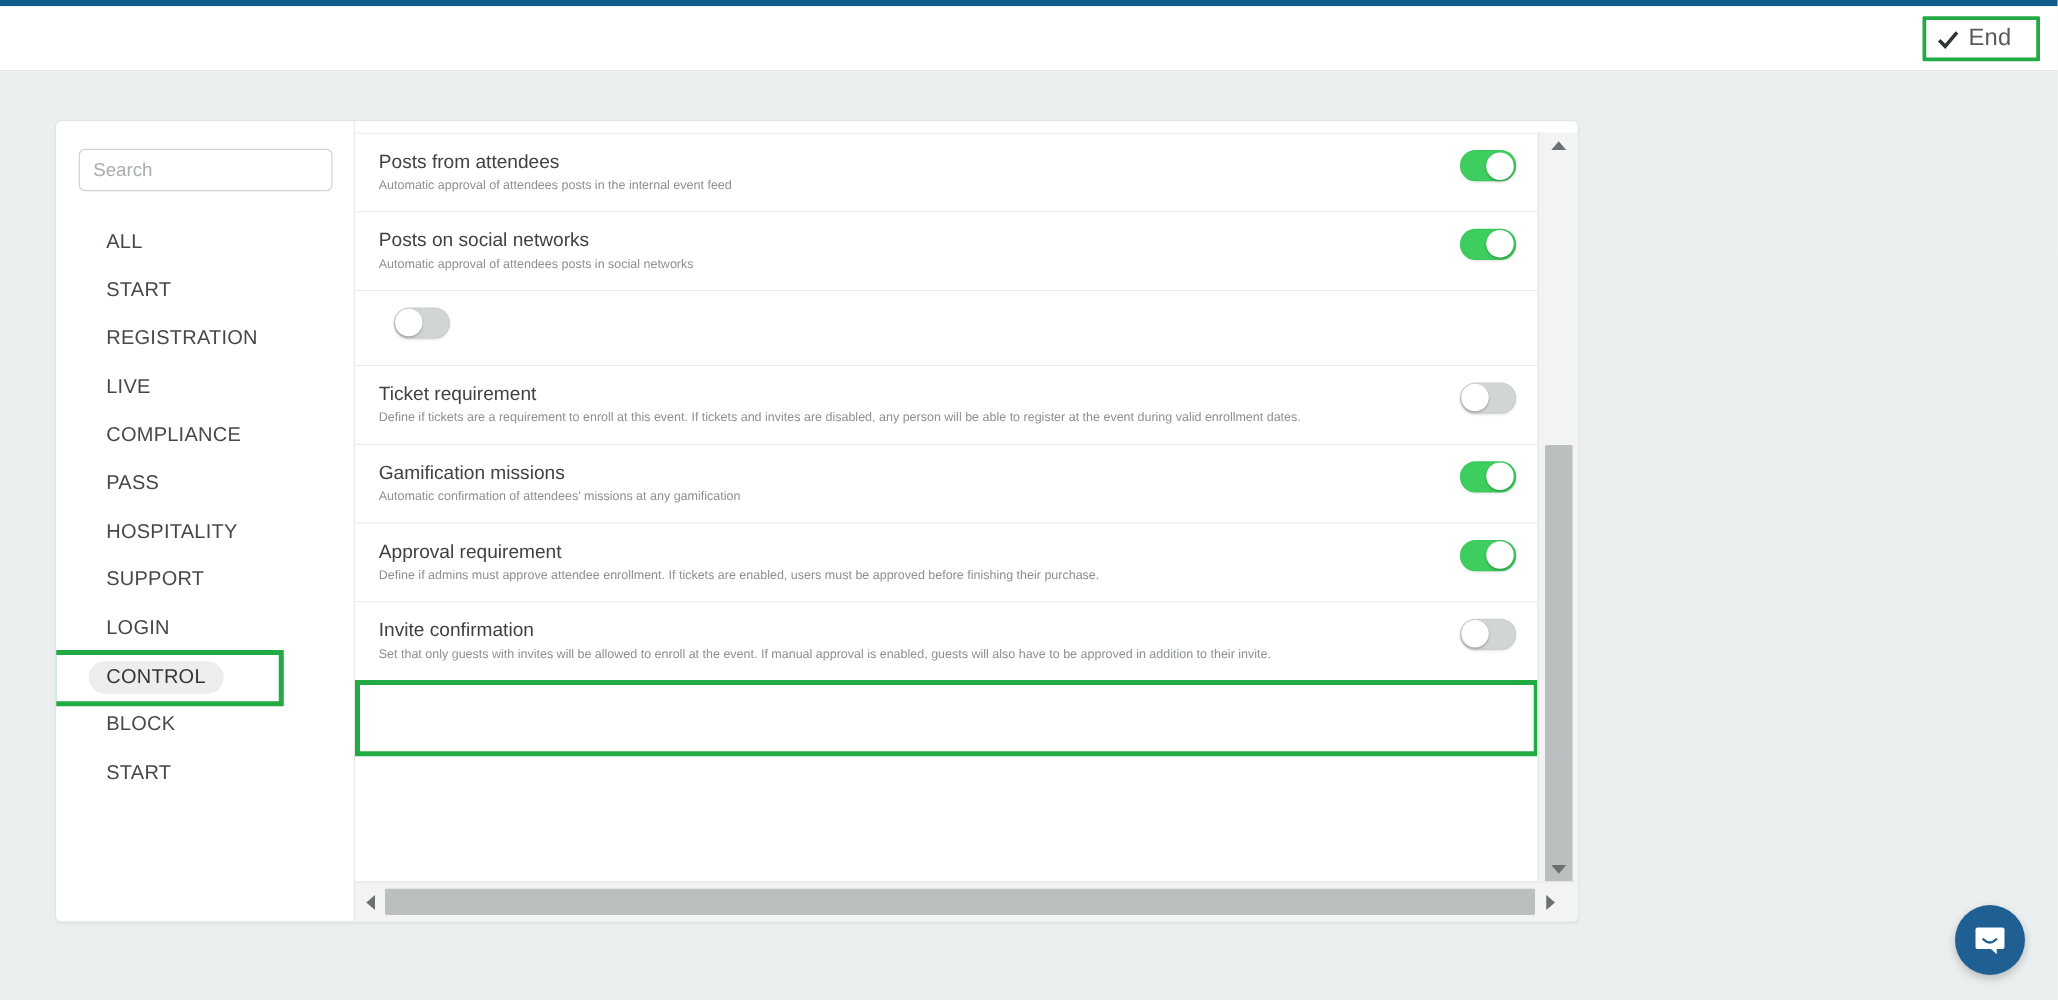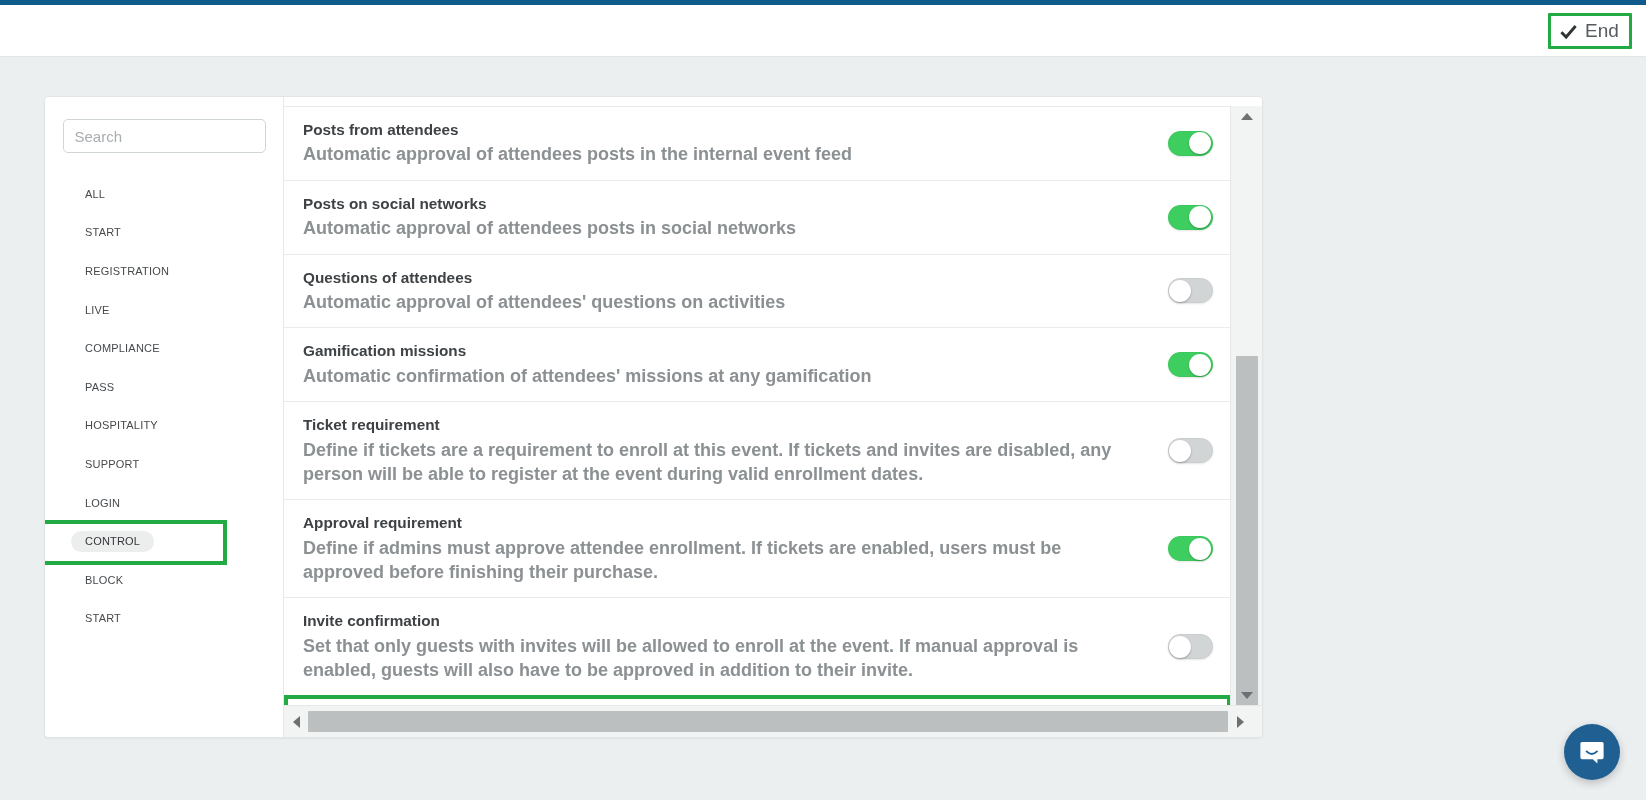--- a/index.html
+++ b/index.html
@@ -20,21 +20,21 @@
   #topbar {
     position: absolute; top: 5px; left: 0;
     width: 1646px; height: 52px;
     background: #ffffff;
     border-bottom: 1px solid #e3e6e7;
   }
   #end-wrap {
     position: absolute; top: 8px; right: 14px;
     border: 3px solid #22aa44;
     background: #ffffff;
-    padding: 4px 10px 4px 8px;
+    padding: 4px 20px 4px 8px;
     display: flex; align-items: center; gap: 7px;
     border-radius: 1px;
   }
   #end-wrap .check { width: 19px; height: 19px; display:block; }
   #end-wrap .lbl {
     font-size: 19px; color: #555b5e; letter-spacing: .1px;
   }
 
   
   #card {
@@ -74,21 +74,21 @@
   #search-input::placeholder { color: #a8adb0; }
 
   #navlist { margin-top: 22px; }
   .nav-row {
     position: relative;
     height: 38.6px;
     display: flex; align-items: center;
     padding-left: 26px;
   }
   .nav-label {
-    font-size: 11px;
+    font-size: 16px;
     color: #45494c;
     letter-spacing: .2px;
     padding: 5px 14px;
     border-radius: 16px;
     line-height: 1;
   }
   .nav-row.active .nav-label {
     background: #eceded;
     color: #33373a;
   }
@@ -111,35 +111,34 @@
     position: absolute;
     left: 0; top: 9px;
     right: 32px;
     bottom: 32px;
     overflow: hidden;
     background: #fff;
   }
   .srow {
     position: relative;
     display: flex;
-    align-items: center;
+    align-items: flex-start;
     border-bottom: 1px solid #e9ecec;
     padding: 13px 0 13px 19px;
     min-height: 60px;
     background: #fff;
-    font-weight: bold;
   }
   .srow:first-child { border-top: 1px solid #e9ecec; }
   .stext { flex: 1 1 auto; padding-right: 18px; max-width: 884px; }
   .stitle {
     font-size: 15.3px; color: #3e4245;
     line-height: 1.34; margin-bottom: 2px;
   }
   .sdesc {
-    font-size: 18px; color: #8b9093;
+    font-size: 10px; color: #8b9093;
     line-height: 1.35;
   }
   .togglecell {
     flex: 0 0 74px;
     display: flex; justify-content: center; align-items: center;
     padding-right: 6px;
   }
   .toggle {
     position: relative;
     width: 45px; height: 25px;
@@ -303,48 +302,44 @@
             <div class="stitle">Posts on social networks</div>
             <div class="sdesc">Automatic approval of attendees posts in social networks</div>
           </div>
           <div class="togglecell">
             <div class="toggle on">
               <div class="knob"></div>
             </div>
           </div>
         </div>
         <div class="srow">
-          <div class="stext">
-            <div class="stitle">Questions of attendees</div>
-            <div class="sdesc">Automatic approval of attendees' questions on activities</div>
+          <div class="togglecell">
+            <div class="toggle">
+              <div class="knob"></div>
+            </div>
+          </div>
+        </div>
+        <div class="srow">
+          <div class="stext">
+            <div class="stitle">Ticket requirement</div>
+            <div class="sdesc">Define if tickets are a requirement to enroll at this event. If tickets and invites are disabled, any person will be able to register at the event during valid enrollment dates.</div>
           </div>
           <div class="togglecell">
             <div class="toggle">
               <div class="knob"></div>
             </div>
           </div>
         </div>
         <div class="srow">
           <div class="stext">
             <div class="stitle">Gamification missions</div>
             <div class="sdesc">Automatic confirmation of attendees' missions at any gamification</div>
           </div>
           <div class="togglecell">
             <div class="toggle on">
-              <div class="knob"></div>
-            </div>
-          </div>
-        </div>
-        <div class="srow">
-          <div class="stext">
-            <div class="stitle">Ticket requirement</div>
-            <div class="sdesc">Define if tickets are a requirement to enroll at this event. If tickets and invites are disabled, any person will be able to register at the event during valid enrollment dates.</div>
-          </div>
-          <div class="togglecell">
-            <div class="toggle">
               <div class="knob"></div>
             </div>
           </div>
         </div>
         <div class="srow">
           <div class="stext">
             <div class="stitle">Approval requirement</div>
             <div class="sdesc">Define if admins must approve attendee enrollment. If tickets are enabled, users must be approved before finishing their purchase.</div>
           </div>
           <div class="togglecell">

